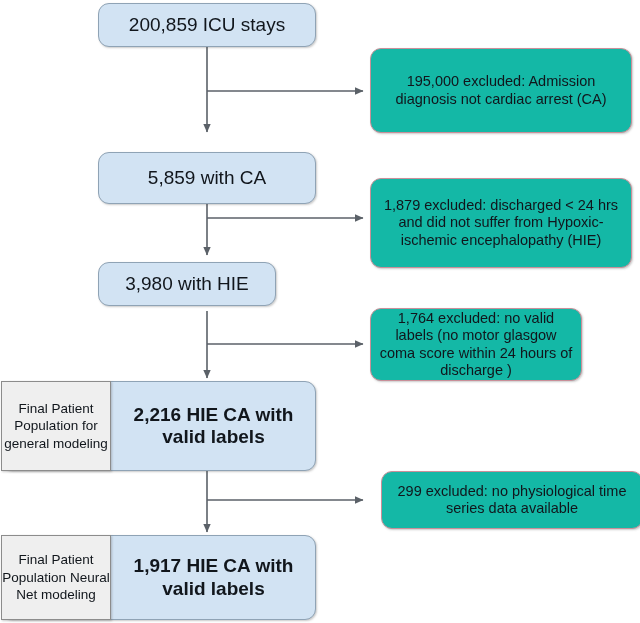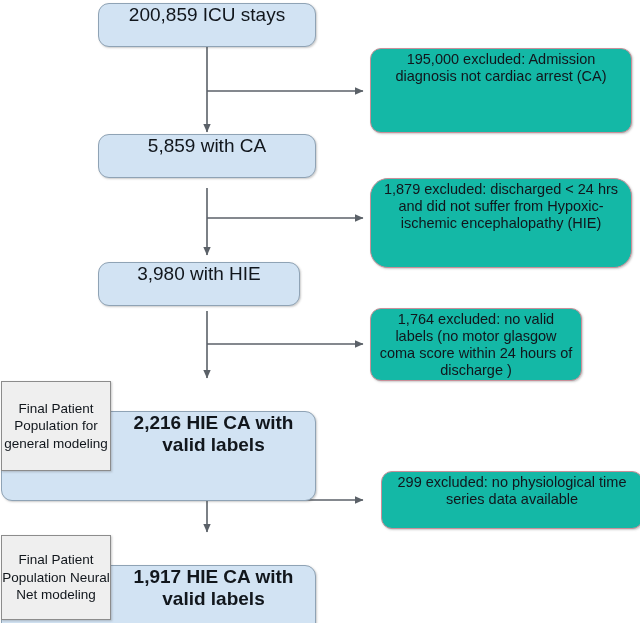--- a/index.html
+++ b/index.html
@@ -22,38 +22,37 @@
     left: 0;
     top: 0;
     width: 640px;
     height: 623px;
     pointer-events: none;
   }
   .node {
     position: absolute;
     box-sizing: border-box;
     display: flex;
-    align-items: flex-start;
+    align-items: center;
     justify-content: center;
     text-align: center;
     line-height: 1.18;
     color: #11161c;
   }
   .cohort {
     background: #d2e3f3;
     border: 1px solid #8fa3b5;
     border-radius: 11px;
     font-size: 19px;
     box-shadow: 1px 1px 2px rgba(80,80,80,0.30);
   }
   .cohort.final {
     font-weight: bold;
     border-radius: 11px;
     padding-left: 110px;
-    margin-top: 30px;
   }
   .excluded {
     background: #14b8a6;
     border: 1px solid #c98f99;
     border-radius: 11px;
     font-size: 14.5px;
     box-shadow: 1px 1px 2px rgba(80,80,80,0.30);
     padding: 2px 8px;
   }
   .annot {
@@ -103,25 +102,25 @@
     <g>
       <path d="M207,471 L207,532" stroke="#5b6168" stroke-width="1.6" fill="none" marker-end="url(#arrow)"></path>
       <path d="M207,500 L363,500" stroke="#5b6168" stroke-width="1.6" fill="none" marker-end="url(#arrow)"></path>
     </g>
   </svg>
 
   <div class="node cohort" style="left:98px; top:3px; width:218px; height:44px;">
     <span class="txt">200,859 ICU stays</span>
   </div>
 
-  <div class="node cohort" style="left:98px; top:134px; width:218px; height:44px;">
+  <div class="node cohort" style="left:98px; top:152px; width:218px; height:52px;">
     <span class="txt">5,859 with CA</span>
   </div>
 
-  <div class="node cohort" style="left:98px; top:262px; width:202px; height:44px;">
+  <div class="node cohort" style="left:98px; top:262px; width:178px; height:44px;">
     <span class="txt">3,980 with HIE</span>
   </div>
 
   <div class="node cohort final" style="left:1px; top:381px; width:315px; height:90px;">
     <span class="txt">2,216 HIE CA with valid labels</span>
   </div>
 
   <div class="node cohort final" style="left:1px; top:535px; width:315px; height:85px;">
     <span class="txt">1,917 HIE CA with valid labels</span>
   </div>
@@ -131,21 +130,21 @@
   </div>
 
   <div class="annot" style="left:1px; top:535px; width:110px; height:85px;">
     <span class="txt">Final Patient Population Neural Net modeling</span>
   </div>
 
   <div class="node excluded" style="left:370px; top:48px; width:262px; height:85px;">
     <span class="txt">195,000 excluded: Admission diagnosis not cardiac arrest (CA)</span>
   </div>
 
-  <div class="node excluded" style="left:370px; top:178px; width:262px; height:90px;border-radius:18px;">
+  <div class="node excluded" style="left:370px; top:178px; width:262px; height:90px;">
     <span class="txt">1,879 excluded: discharged &lt; 24 hrs and did not suffer from Hypoxic-ischemic encephalopathy (HIE)</span>
   </div>
 
   <div class="node excluded" style="left:370px; top:308px; width:212px; height:73px;">
     <span class="txt">1,764 excluded: no valid labels (no motor glasgow coma score within 24 hours of discharge )</span>
   </div>
 
   <div class="node excluded" style="left:381px; top:471px; width:262px; height:58px;">
     <span class="txt">299 excluded: no physiological time series data available</span>
   </div>

